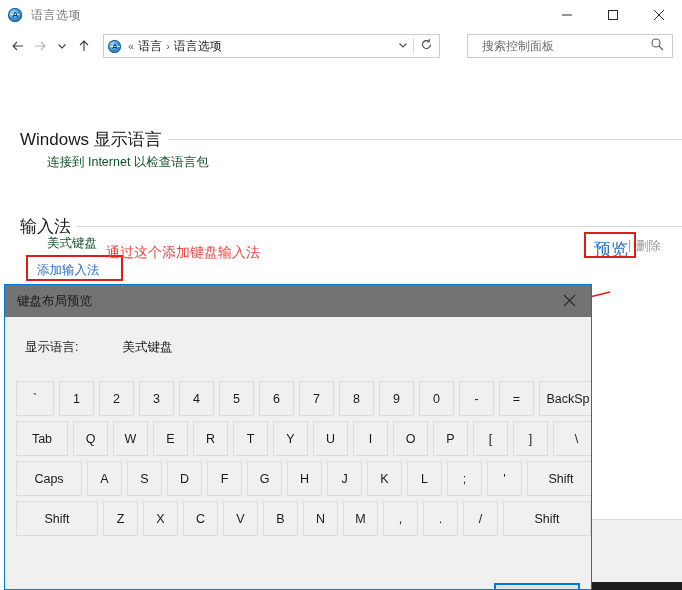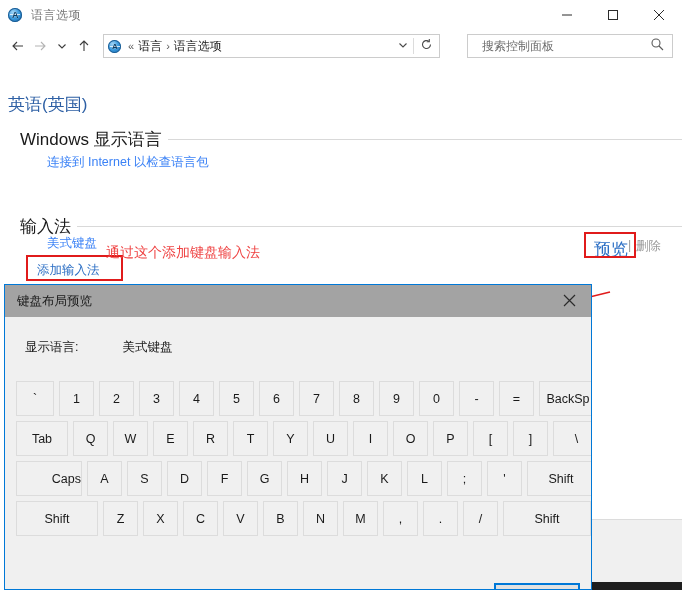--- a/index.html
+++ b/index.html
@@ -95,21 +95,21 @@
   .section {
     position:absolute; left:20px; width:666px;
     display:flex; align-items:center; gap:6px;
     font-size:17px; color:#1a1a1a;
   }
   .section .rule { flex:1; height:1px; background:#d9d9d9; }
   .sec-display { top:128px; }
   .sec-input { top:215px; }
 
   .sub-line {
-    position:absolute; font-size:12.5px; color:#3b82f6;
+    position:absolute; font-size:12.5px; color:#14532d;
   }
   .lang-pack-note { left:47px; top:154px; }
   .kbd-name { left:47px; top:235px; }
 
   .link {
     color:#2b6ec4; cursor:pointer;
   }
   .link.underline { text-decoration:underline; }
 
   .add-im {
@@ -151,21 +151,21 @@
     position:absolute; left:592px; top:582px; width:90px; height:8px; background:#1f1f1f;
   }
 
   
   .dialog {
     position:absolute; left:4px; top:284px; width:588px; height:306px;
     background:#f0f0f0; border:1px solid #0078d7;
     overflow:hidden;
   }
   .dlg-title {
-    height:32px; background:#a3a3a3;
+    height:32px; background:#737373;
     display:flex; align-items:center; position:relative;
   }
   .dlg-title .t {
     font-size:12.5px; color:#1a1a1a; margin-left:12px;
   }
   .dlg-close {
     position:absolute; right:0; top:0; width:44px; height:31px;
     display:flex; align-items:center; justify-content:center; color:#2b2b2b;
   }
   .dlg-body { position:relative; padding:0; }
@@ -275,21 +275,20 @@
   <div class="searchbox">
     <input type="text" placeholder="搜索控制面板" style="">
     <div class="search-icon">
       <svg width="14" height="14" viewBox="0 0 14 14">
         <circle cx="6" cy="6" r="4" fill="none" stroke="#5a5a5a" stroke-width="1.1"></circle>
         <path d="M9 9 L13 13" stroke="#5a5a5a" stroke-width="1.1"></path>
       </svg>
     </div>
   </div>
 
-  <div class="page-heading">英语(英国)</div>
 
   <div class="section sec-display">
     <span>Windows 显示语言</span>
     <span class="rule"></span>
   </div>
   <div class="sub-line lang-pack-note">连接到 Internet 以检查语言包</div>
 
   <div class="section sec-input">
     <span>输入法</span>
     <span class="rule"></span>
@@ -409,21 +408,21 @@
               <span>[</span>
             </div>
             <div class="key" style="width: 35px;">
               <span>]</span>
             </div>
             <div class="key" style="width: 47px;">
               <span>\</span>
             </div>
           </div>
           <div class="krow">
-            <div class="key" style="width: 66px; justify-content: flex-end;">
+            <div class="key" style="width: 66px;">
               <span>Caps</span>
             </div>
             <div class="key" style="width: 35px;">
               <span>A</span>
             </div>
             <div class="key" style="width: 35px;">
               <span>S</span>
             </div>
             <div class="key" style="width: 35px;">
               <span>D</span>

